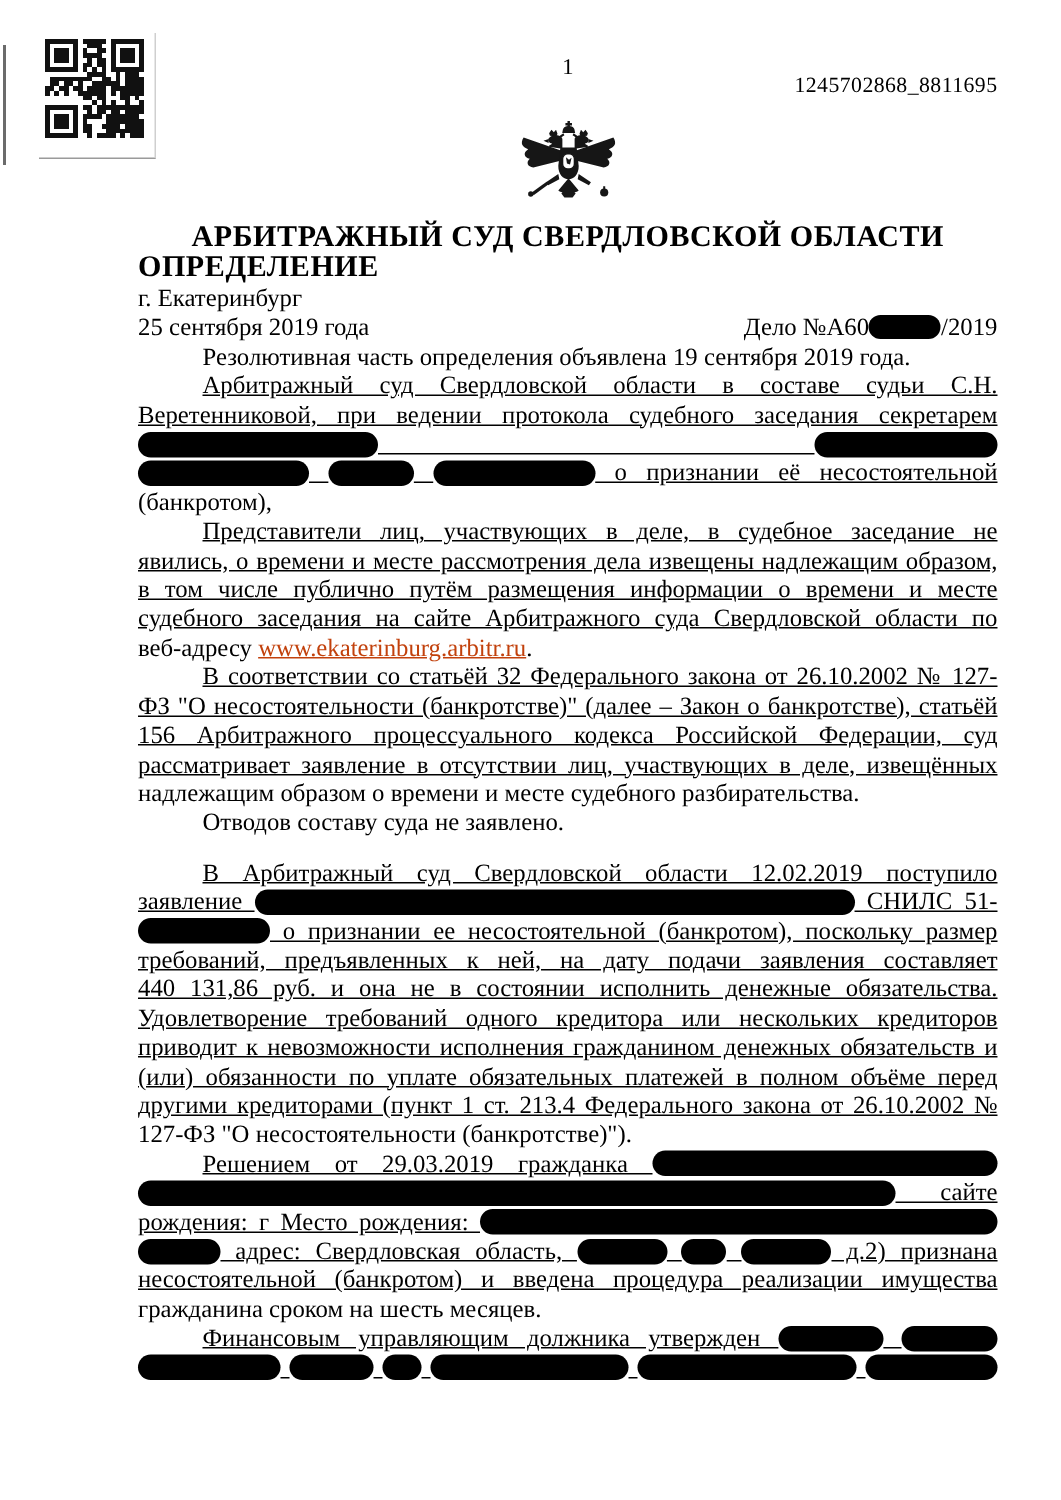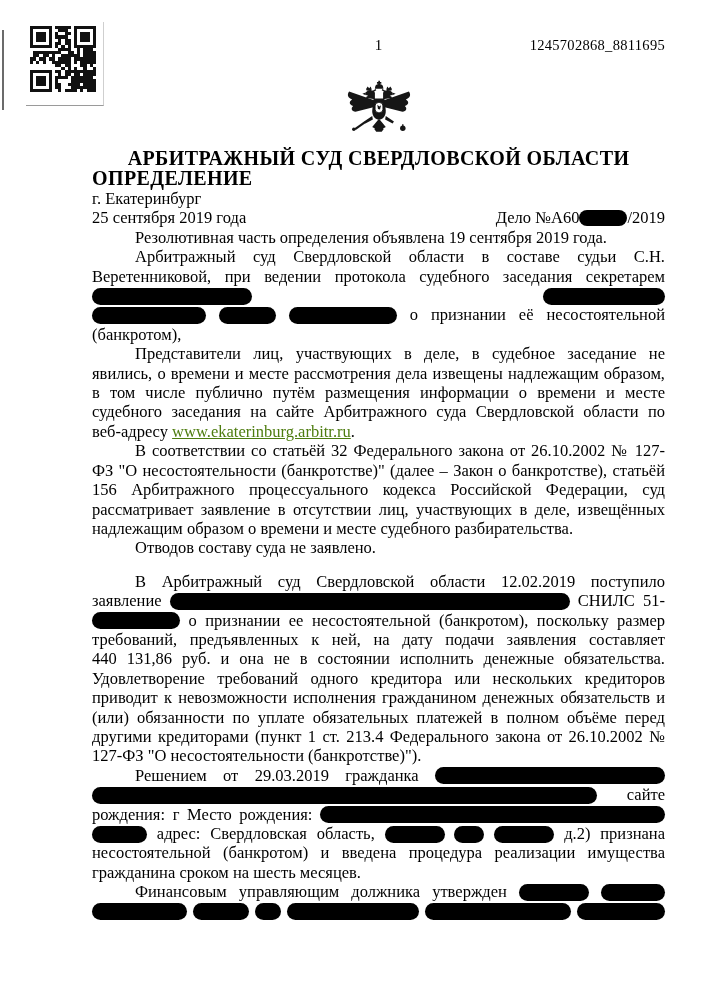--- a/index.html
+++ b/index.html
@@ -9,30 +9,30 @@
   }
   .hairline{position:absolute;left:2px;top:30px;width:2px;height:80px;background:#6b6b6b;}
   .qr-box{
     position:absolute;left:26px;top:22px;width:78px;height:84px;background:#fff;
     border-bottom:1px solid #9a9a9a;border-right:1px solid #cfcfcf;
     display:flex;align-items:flex-start;justify-content:flex-start;padding:4px 0 0 4px;box-sizing:border-box;
   }
   .content{position:absolute;left:92px;top:0;width:573px;}
   .top-row{position:relative;margin-top:36px;height:18px;font-size:15px;line-height:18px;}
   .page-num{position:absolute;left:0;right:0;text-align:center;}
-  .doc-id{position:absolute;right:0;top:0;font-size:14.5px;letter-spacing:.3px;}
+  .doc-id{position:absolute;right:0;top:12px;font-size:14.5px;letter-spacing:.3px;}
   .emblem{text-align:center;margin-top:26px;height:64px;}
   .t1{font-size:20px;font-weight:bold;text-align:center;margin-top:4px;line-height:20px;letter-spacing:.4px;}
   .t2{font-size:20px;font-weight:bold;text-align:left;line-height:20px;letter-spacing:.4px;}
   .city{font-size:16.5px;line-height:19.4px;margin-top:1px;}
   .dc{display:flex;justify-content:space-between;font-size:16.5px;line-height:19.4px;}
   .case{white-space:nowrap;text-align:right;}
   #doc-lines{font-size:16.5px;line-height:19.4px;}
   .line{min-height:19.4px;}
-  .jl{text-align:justify;text-align-last:justify;}
+  .jl{text-align:justify;text-align-last:justify;text-decoration:underline;}
   .indent{padding-left:43px;}
   .redact{display:inline-block;background:#000;height:17px;border-radius:8.5px;vertical-align:-3.5px;}
   .case .redact{height:16px;border-radius:8px;vertical-align:-3px;}
   .gapline{height:14px;}
   a.doclink{text-decoration:underline;cursor:pointer;}
 </style>
 </head>
 <body>
 
 <div class="page">
@@ -370,21 +370,21 @@
         <div class="line indent"><span>Резолютивная часть определения объявлена 19 сентября  2019 года.</span></div>
         <div class="line jl indent"><span>Арбитражный суд Свердловской области в составе судьи С.Н.</span></div>
         <div class="line jl"><span>Веретенниковой, при ведении протокола судебного заседания секретарем</span></div>
         <div class="line jl"><span class="redact" style="width: 160px; background: rgb(0, 0, 0);"></span><span> </span><span class="redact" style="width: 122px; background: rgb(0, 0, 0);"></span></div>
         <div class="line jl"><span class="redact" style="width: 114px; background: rgb(0, 0, 0);"></span><span> </span><span class="redact" style="width: 57px; background: rgb(0, 0, 0);"></span><span> </span><span class="redact" style="width: 108px; background: rgb(0, 0, 0);"></span><span> о признании её несостоятельной</span></div>
         <div class="line"><span>(банкротом),</span></div>
         <div class="line jl indent"><span>Представители лиц, участвующих в деле, в судебное заседание не</span></div>
         <div class="line jl"><span>явились, о времени и месте рассмотрения дела извещены надлежащим образом,</span></div>
         <div class="line jl"><span>в том числе публично путём размещения информации о времени и месте</span></div>
         <div class="line jl"><span>судебного заседания на сайте Арбитражного суда Свердловской области по</span></div>
-        <div class="line"><span>веб-адресу </span><a class="doclink" style="color: #4d7c0f;">www.ekaterinburg.arbitr.ru</a><span>.</span></div>
+        <div class="line"><span>веб-адресу </span><a class="doclink" style="color: #c2410c;">www.ekaterinburg.arbitr.ru</a><span>.</span></div>
         <div class="line jl indent"><span>В соответствии со статьёй 32 Федерального закона от 26.10.2002 № 127-</span></div>
         <div class="line jl"><span>ФЗ "О несостоятельности (банкротстве)" (далее – Закон о банкротстве), статьёй</span></div>
         <div class="line jl"><span>156 Арбитражного процессуального кодекса Российской Федерации, суд</span></div>
         <div class="line jl"><span>рассматривает заявление в отсутствии лиц, участвующих в деле, извещённых</span></div>
         <div class="line"><span>надлежащим образом о времени и месте судебного разбирательства.</span></div>
         <div class="line indent"><span>Отводов составу суда не заявлено.</span></div>
         <div class="gapline"></div>
         <div class="line jl indent"><span>В Арбитражный суд Свердловской области 12.02.2019 поступило</span></div>
         <div class="line jl"><span>заявление </span><span class="redact" style="width: 400px; background: rgb(0, 0, 0);"></span><span> СНИЛС 51-</span></div>
         <div class="line jl"><span class="redact" style="width: 88px; background: rgb(0, 0, 0);"></span><span> о признании ее несостоятельной (банкротом), поскольку размер</span></div>

